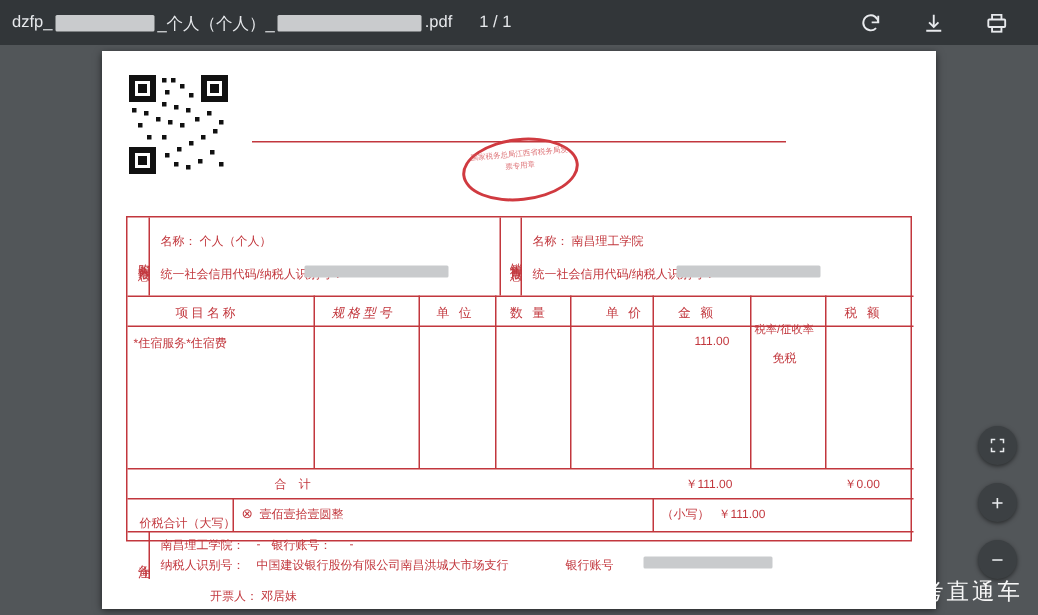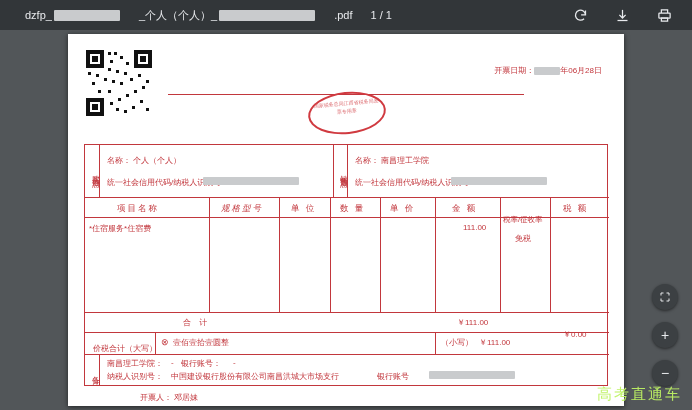--- a/index.html
+++ b/index.html
@@ -16,21 +16,21 @@
   .toolbar {
     position: absolute; top: 0; left: 0;
     width: 692px; height: 30px;
     background: #323639;
     display: flex; align-items: center;
     color: #e8eaed;
     font-size: 11px;
     padding: 0 8px;
   }
   .file-name-wrap { display: flex; align-items: center; min-width: 0; }
-  .fname-txt { white-space: nowrap; font-size: 11px; color: #e8eaed; margin-left: 17px; }
+  .fname-txt { white-space: nowrap; font-size: 11px; color: #e8eaed; }
   .redact {
     background: #c9cbcd;
     border-radius: 1px;
     display: inline-block;
     height: 11px;
     vertical-align: middle;
   }
   .page-ind {
     margin-left: 18px;
     font-size: 11px;
@@ -126,21 +126,21 @@
     line-height: 18px;
     text-align: left;
   }
   .inv-meta .row { display: flex; align-items: center; }
   .inv-meta .lbl { white-space: nowrap; }
 
   
   .box {
     position: absolute;
     left: 2px; top: 100px;
-    width: 524px; height: 242px;
+    width: 524px; height: 217px;
     border: 1px solid #c2373d;
   }
   .hline { position: absolute; left: 0; width: 524px; height: 1px; background: #c2373d; }
   .vline { position: absolute; top: 0; width: 1px; background: #c2373d; }
 
   .cellv {
     position: absolute;
     width: 14px;
     font-size: 8px;
     color: #c2373d;
@@ -160,21 +160,21 @@
     position: absolute;
     font-size: 8.5px;
     color: #c2373d;
     letter-spacing: 2px;
     white-space: nowrap;
   }
 
   .watermark {
     position: absolute;
     right: 10px; bottom: 6px;
-    color: #bef264;
+    color: #ffffff;
     font-size: 15px;
     letter-spacing: 2px;
     font-family: "Liberation Sans", sans-serif;
     opacity: .95;
     text-align: right;
   }
 
   
   .fab {
     position: absolute;
@@ -272,25 +272,20 @@
         <div class="qcell" style="left:22px;top:40px;width:3px;height:3px;"></div>
         <div class="qcell" style="left:6px;top:32px;width:3px;height:3px;"></div>
         <div class="qcell" style="left:12px;top:40px;width:3px;height:3px;"></div>
       </div>
 
       <div class="title-underline"></div>
       <div class="seal"></div>
       <div class="seal-inner">国家税务总局江西省税务局发票专用章</div>
 
       <div class="inv-meta">
-        <div class="row">
-          <span class="lbl">开票日期：</span>
-          <span class="redact" style="width:26px;height:8px;"></span>
-          <span class="lbl">年06月28日</span>
-        </div>
       </div>
 
       <div class="box">
 
         <div class="hline" style="top:52px;"></div>
         <div class="hline" style="top:72px;"></div>
         <div class="hline" style="top:167px;"></div>
         <div class="hline" style="top:187px;"></div>
         <div class="hline" style="top:209px;"></div>
 
@@ -322,32 +317,32 @@
 
         <div class="fld" style="left:270px;top:10px;">名称：</div>
         <div class="fld" style="left:296px;top:10px;">南昌理工学院</div>
         <div class="fld" style="left:270px;top:32px;">统一社会信用代码/纳税人识别号：</div>
         <span class="redact" style="position:absolute;left:366px;top:32px;width:96px;height:8px;"></span>
 
         <div class="colhead" style="left:32px;top:58px;">项目名称</div>
         <div class="colhead" style="left:136px;top:58px;font-style:italic;">规格型号</div>
         <div class="colhead" style="left:206px;top:58px;">单 位</div>
         <div class="colhead" style="left:255px;top:58px;">数 量</div>
-        <div class="colhead" style="left:305px;top:58px;">单 价</div>
+        <div class="colhead" style="left:319px;top:58px;">单 价</div>
         <div class="colhead" style="left:367px;top:58px;">金 额</div>
         <div class="colhead" style="left:418px;top:70px;font-size:7.5px;letter-spacing:0;">税率/征收率</div>
         <div class="colhead" style="left:478px;top:58px;">税 额</div>
 
         <div class="fld" style="left:4px;top:78px;">*住宿服务*住宿费</div>
         <div class="fld" style="left:378px;top:78px;">111.00</div>
         <div class="fld" style="left:430px;top:88px;">免税</div>
 
         <div class="fld" style="left:98px;top:172px;letter-spacing:3px;">合 计</div>
         <div class="fld" style="left:372px;top:172px;">￥111.00</div>
-        <div class="fld" style="left:478px;top:184px;">￥0.00</div>
+        <div class="fld" style="left:478px;top:172px;">￥0.00</div>
 
         <div class="fld" style="left:8px;top:198px;">价税合计（大写）</div>
         <div class="fld" style="left:76px;top:192px;font-size:9px;">⊗</div>
         <div class="fld" style="left:88px;top:192px;">壹佰壹拾壹圆整</div>
         <div class="fld" style="left:356px;top:192px;">（小写）</div>
         <div class="fld" style="left:394px;top:192px;">￥111.00</div>
 
         <div class="cellv" style="left:1px;top:214px;height:24px;">备注</div>
         <div class="fld" style="left:22px;top:213px;">南昌理工学院：</div>
         <div class="fld" style="left:86px;top:213px;">-</div>

